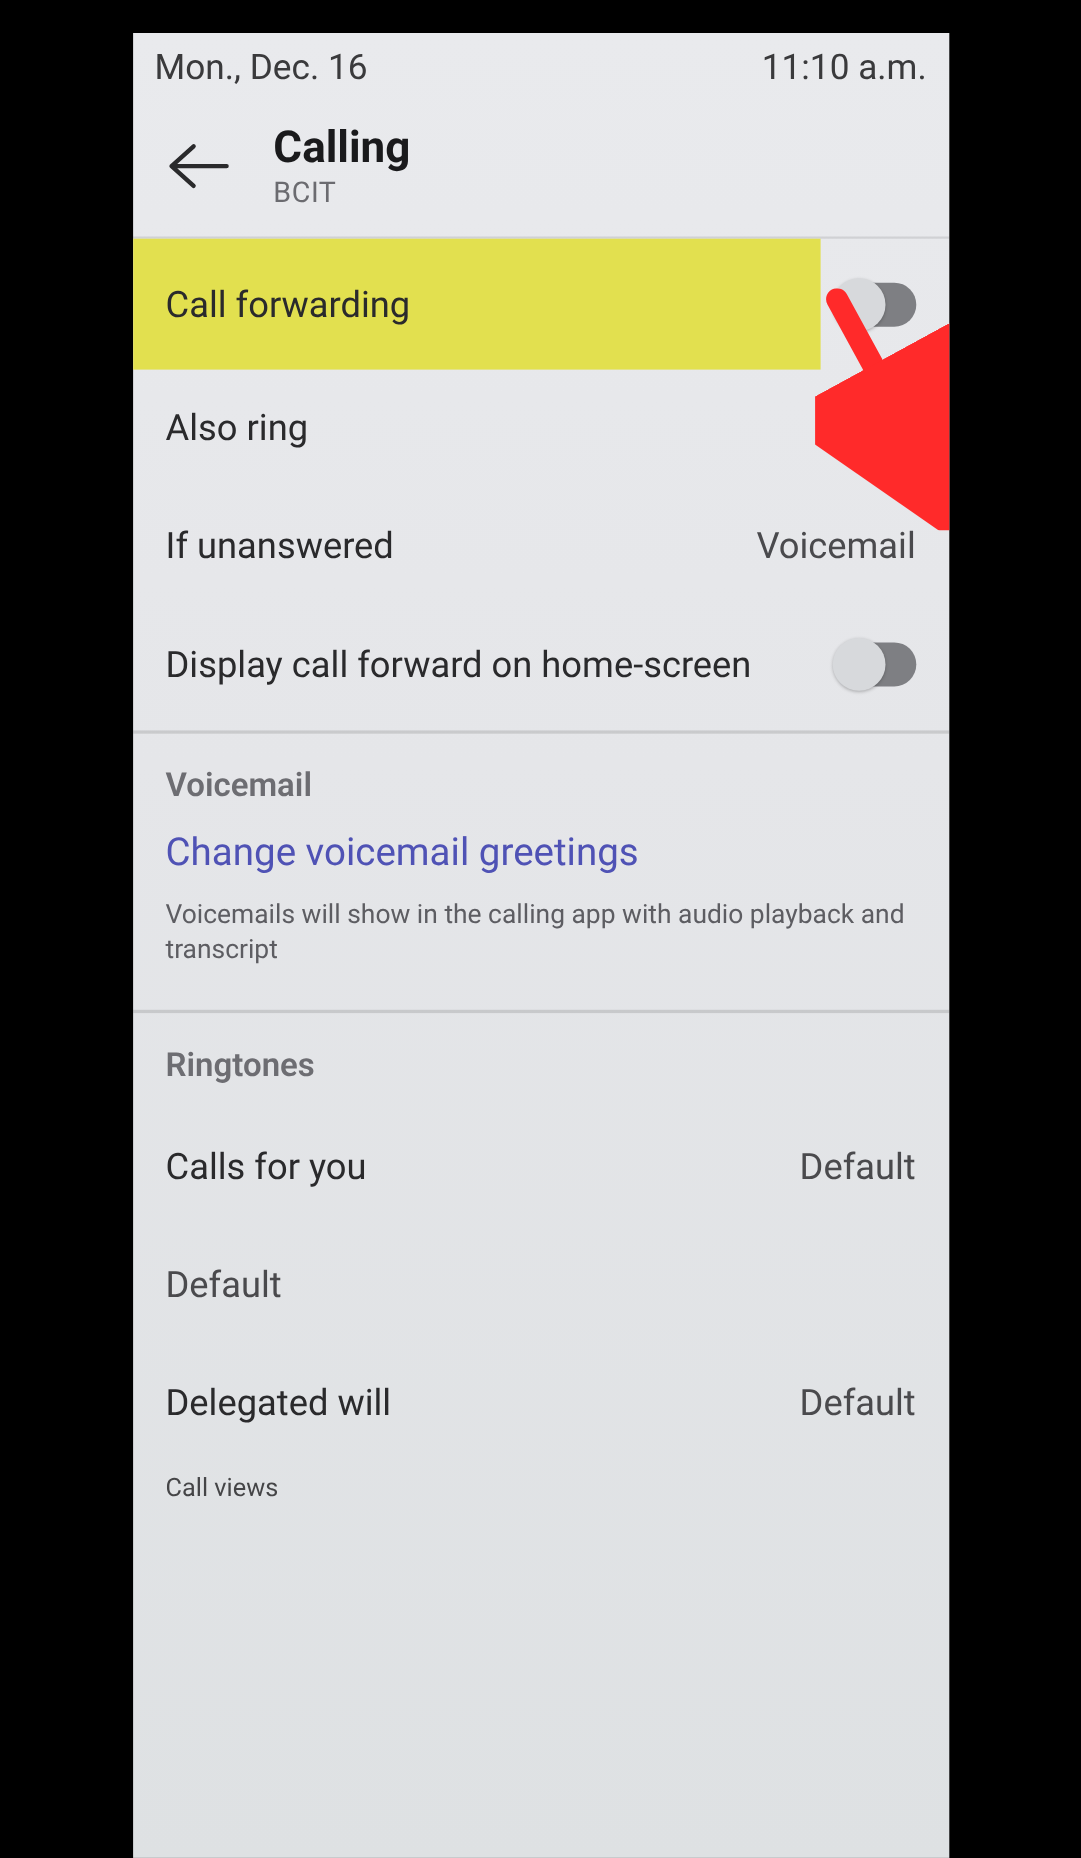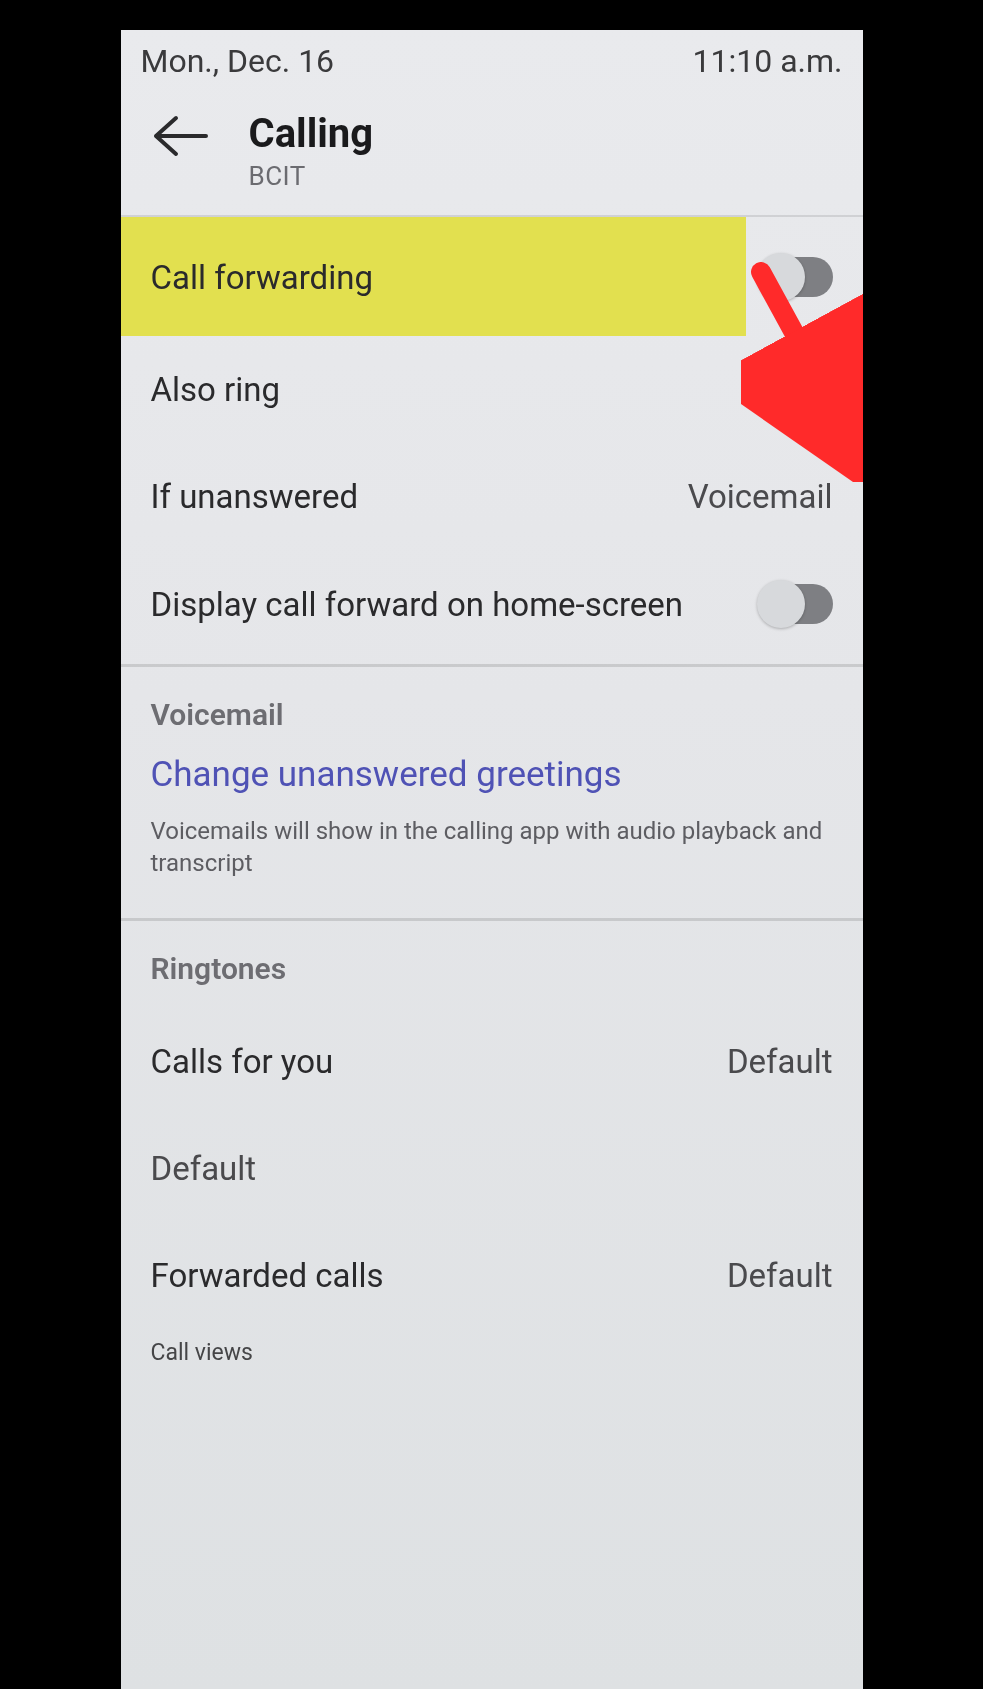--- a/index.html
+++ b/index.html
@@ -27,20 +27,21 @@
       display: flex;
       justify-content: space-between;
       align-items: center;
       padding: 12px 20px 0 20px;
       font-size: 32px;
       color: #3a3a3c;
       font-weight: 400;
     }
     .header {
       display: flex;
+      align-items: center;
       padding: 30px 20px 24px 28px;
       gap: 36px;
     }
     .back-arrow {
       width: 64px;
       height: 52px;
       display: flex;
       align-items: center;
       justify-content: center;
     }
@@ -167,38 +168,38 @@
       <div class="row">
         <span class="label">Display call forward on home-screen</span>
         <div class="toggle">
           <div class="knob"></div>
         </div>
       </div>
 
       <div class="section-divider"></div>
 
       <div class="section-header">Voicemail</div>
-      <div class="link-text">Change unanswered greetings</div>
+      <div class="link-text">Change voicemail greetings</div>
       <div class="description">Voicemails will show in the calling app with audio playback and transcript</div>
 
       <div class="section-divider"></div>
 
       <div class="section-header">Ringtones</div>
 
       <div class="row">
         <span class="label">Calls for you</span>
         <span class="value">Default</span>
       </div>
 
       <div class="row">
         <span class="value">Default</span>
       </div>
 
       <div class="row">
-        <span class="label">Forwarded calls</span>
+        <span class="label">Delegated will</span>
         <span class="value">Default</span>
       </div>
 
       <div class="cutoff">Call views</div>
 
     </div>
 
   </div>
 </div>
 

